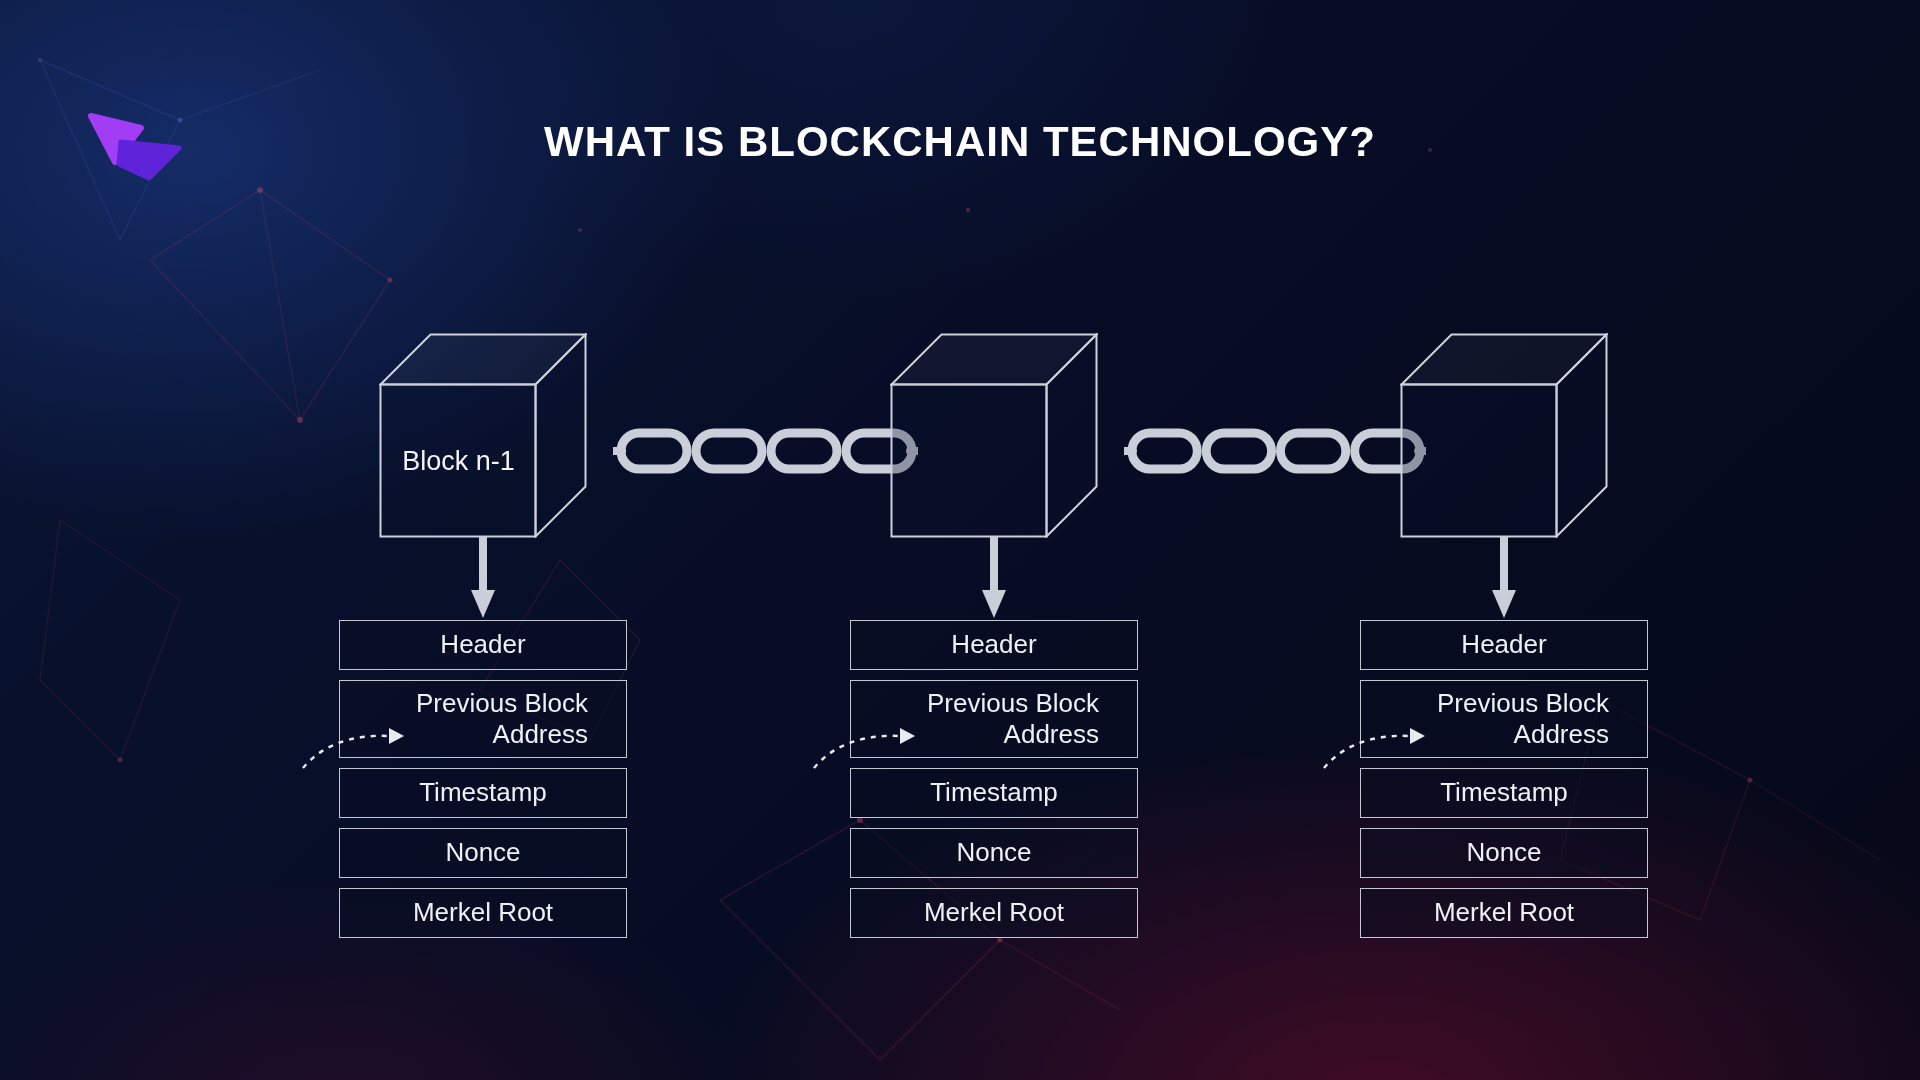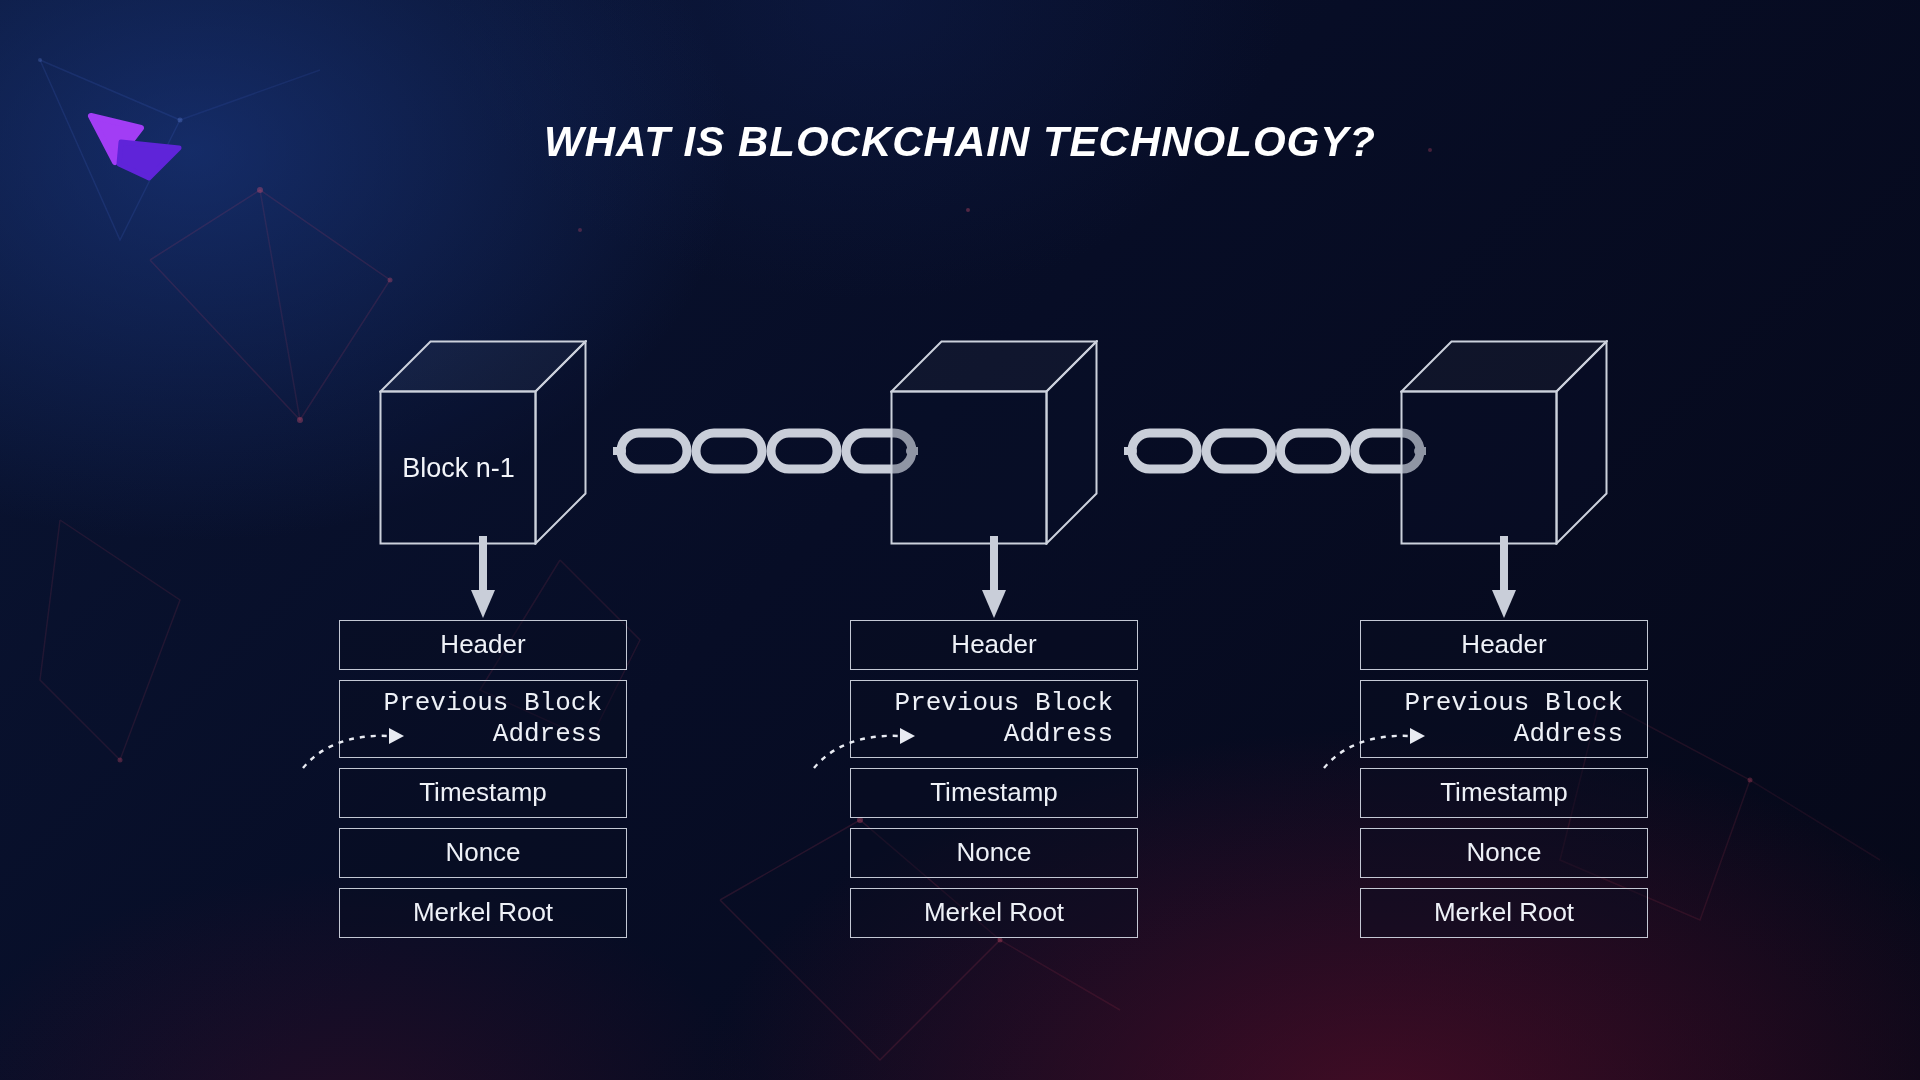--- a/index.html
+++ b/index.html
@@ -38,38 +38,36 @@
   .title {
     position: absolute;
     left: 0;
     right: 0;
     top: 118px;
     text-align: center;
     color: #ffffff;
     font-size: 42px;
     font-weight: bold;
     letter-spacing: 1px;
-    font-style: italic;
   }
   .column {
     position: absolute;
     top: 333px;
     width: 288px;
     height: 650px;
   }
   .col-1 { left: 339px; }
   .col-2 { left: 850px; }
   .col-3 { left: 1360px; }
   .cube {
     position: absolute;
     left: 40px;
     top: 0;
     width: 208px;
     height: 205px;
-    margin-top: 7px;
   }
   .cube svg { position: absolute; left: 0; top: 0; }
   .cube-label {
     position: absolute;
     left: 2px;
     top: 52px;
     width: 155px;
     height: 152px;
     display: flex;
     align-items: center;
@@ -102,22 +100,21 @@
     color: #eef1f7;
     font-size: 26px;
     display: flex;
     align-items: center;
     justify-content: center;
     text-align: right;
     line-height: 1.2;
   }
   .row.tall {
     height: 78px;
-    padding: 0 24px;
-    font-family: Liberation Mono, monospace;
+    padding: 0 38px;
   }
   .dashed-arrow {
     position: absolute;
     left: -40px;
     top: 385px;
     width: 110px;
     height: 55px;
     z-index: 2;
   }
   .chain {

